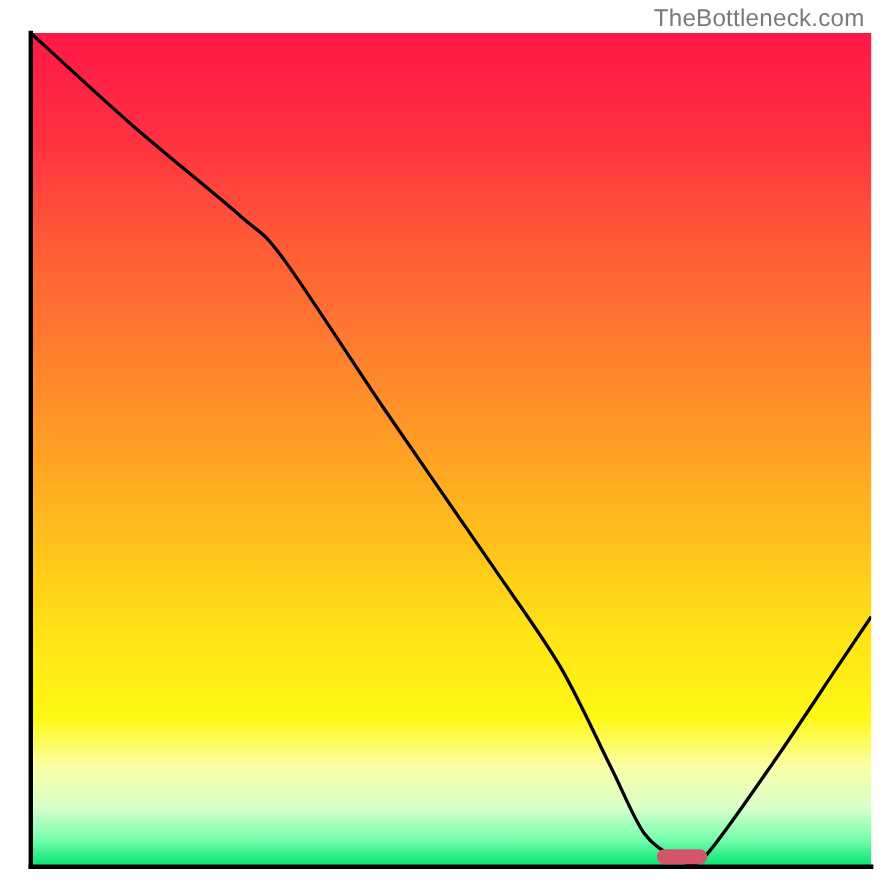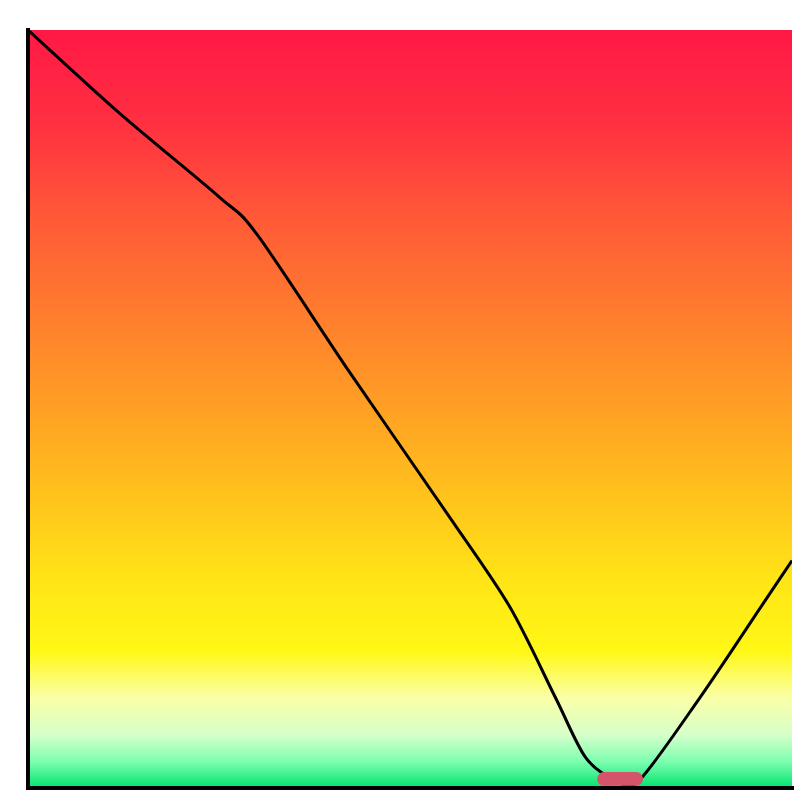--- a/index.html
+++ b/index.html
@@ -30,20 +30,21 @@
     left: 0;
     top: 0;
     width: 800px;
     height: 800px;
   }
 </style>
 </head>
 <body>
 <div class="container">
 
+<div class="watermark">TheBottleneck.com</div>
 
 <svg class="chart" viewBox="0 0 800 800" preserveAspectRatio="none">
   <defs>
     <linearGradient id="bg-gradient" x1="0" y1="0" x2="0" y2="1">
           <stop offset="0.00%" stop-color="#ff1846"></stop>
           <stop offset="12.00%" stop-color="#ff2f41"></stop>
           <stop offset="25.00%" stop-color="#ff5a37"></stop>
           <stop offset="38.00%" stop-color="#ff7e2e"></stop>
           <stop offset="50.00%" stop-color="#ffa024"></stop>
           <stop offset="62.00%" stop-color="#ffc41c"></stop>

